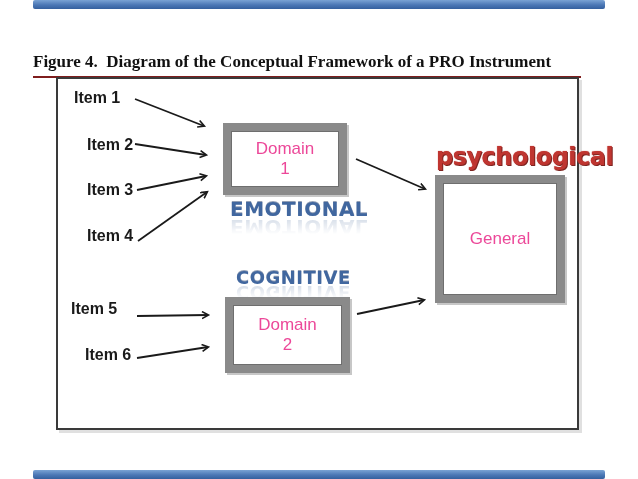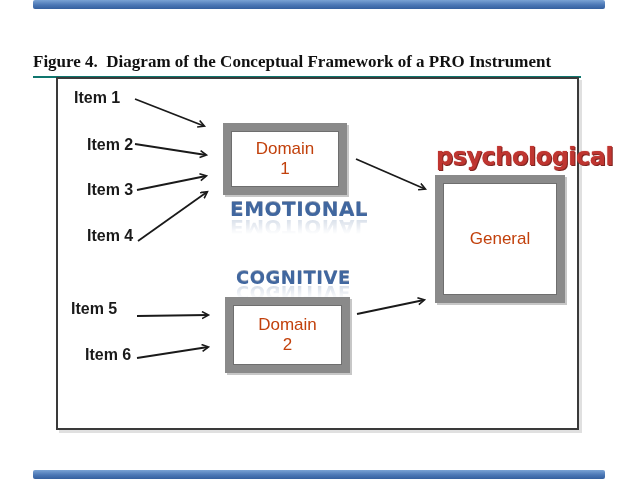--- a/index.html
+++ b/index.html
@@ -10,35 +10,35 @@
   .accent-bar{
     position:absolute;left:33px;width:572px;height:9px;border-radius:2px;
     background:linear-gradient(180deg,#7aa3d4 0%,#4b77b5 55%,#35609e 100%);
   }
   .accent-bar.top{top:0;}
   .accent-bar.bottom{top:470px;}
   #caption{
     position:absolute;left:33px;top:52px;width:548px;
     font-family:"Liberation Serif",serif;font-weight:bold;font-size:17px;
     color:#111;line-height:20px;letter-spacing:0px;
-    border-bottom:2px solid #0f766e;padding-bottom:4px;white-space:nowrap;
+    border-bottom:2px solid #7f1d1d;padding-bottom:4px;white-space:nowrap;
   }
   #frame{
     position:absolute;left:56px;top:77px;width:523px;height:353px;
     border:2px solid #3a3a3a;box-sizing:border-box;background:#fff;
     box-shadow:3px 3px 0 rgba(0,0,0,.12);
   }
   .item-label{
     position:absolute;font-size:16px;font-weight:bold;color:#1a1a1a;white-space:nowrap;
   }
   .gray-box{
     position:absolute;box-sizing:border-box;border:8px solid #8a8a8a;background:#fff;
     box-shadow:2px 2px 0 rgba(0,0,0,.22), inset 0 0 0 1px #6e6e6e;
     display:flex;flex-direction:column;align-items:center;justify-content:center;
-    font-size:17px;color:#c2410c;line-height:20px;text-align:center;
+    font-size:17px;color:#ec4899;line-height:20px;text-align:center;
   }
   #domain1-box{left:223px;top:123px;width:124px;height:72px;}
   #domain2-box{left:225px;top:297px;width:125px;height:76px;}
   #general-concept-box{left:435px;top:175px;width:130px;height:128px;text-align:center;}
   .wordart{position:absolute;font-family:"DejaVu Sans",sans-serif;font-weight:bold;white-space:nowrap;}
   .wordart .main{
     display:block;color:#41679f;
     text-shadow:0 1px 0 rgba(255,255,255,.35), 0 -1px 0 rgba(16,42,88,.45);
   }
   .wordart .reflection{

